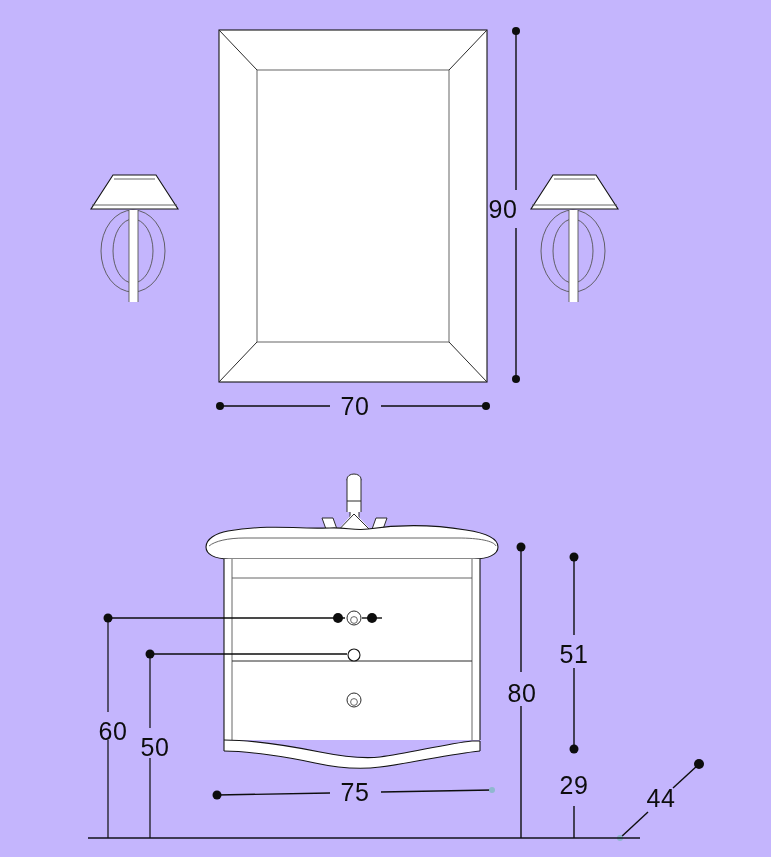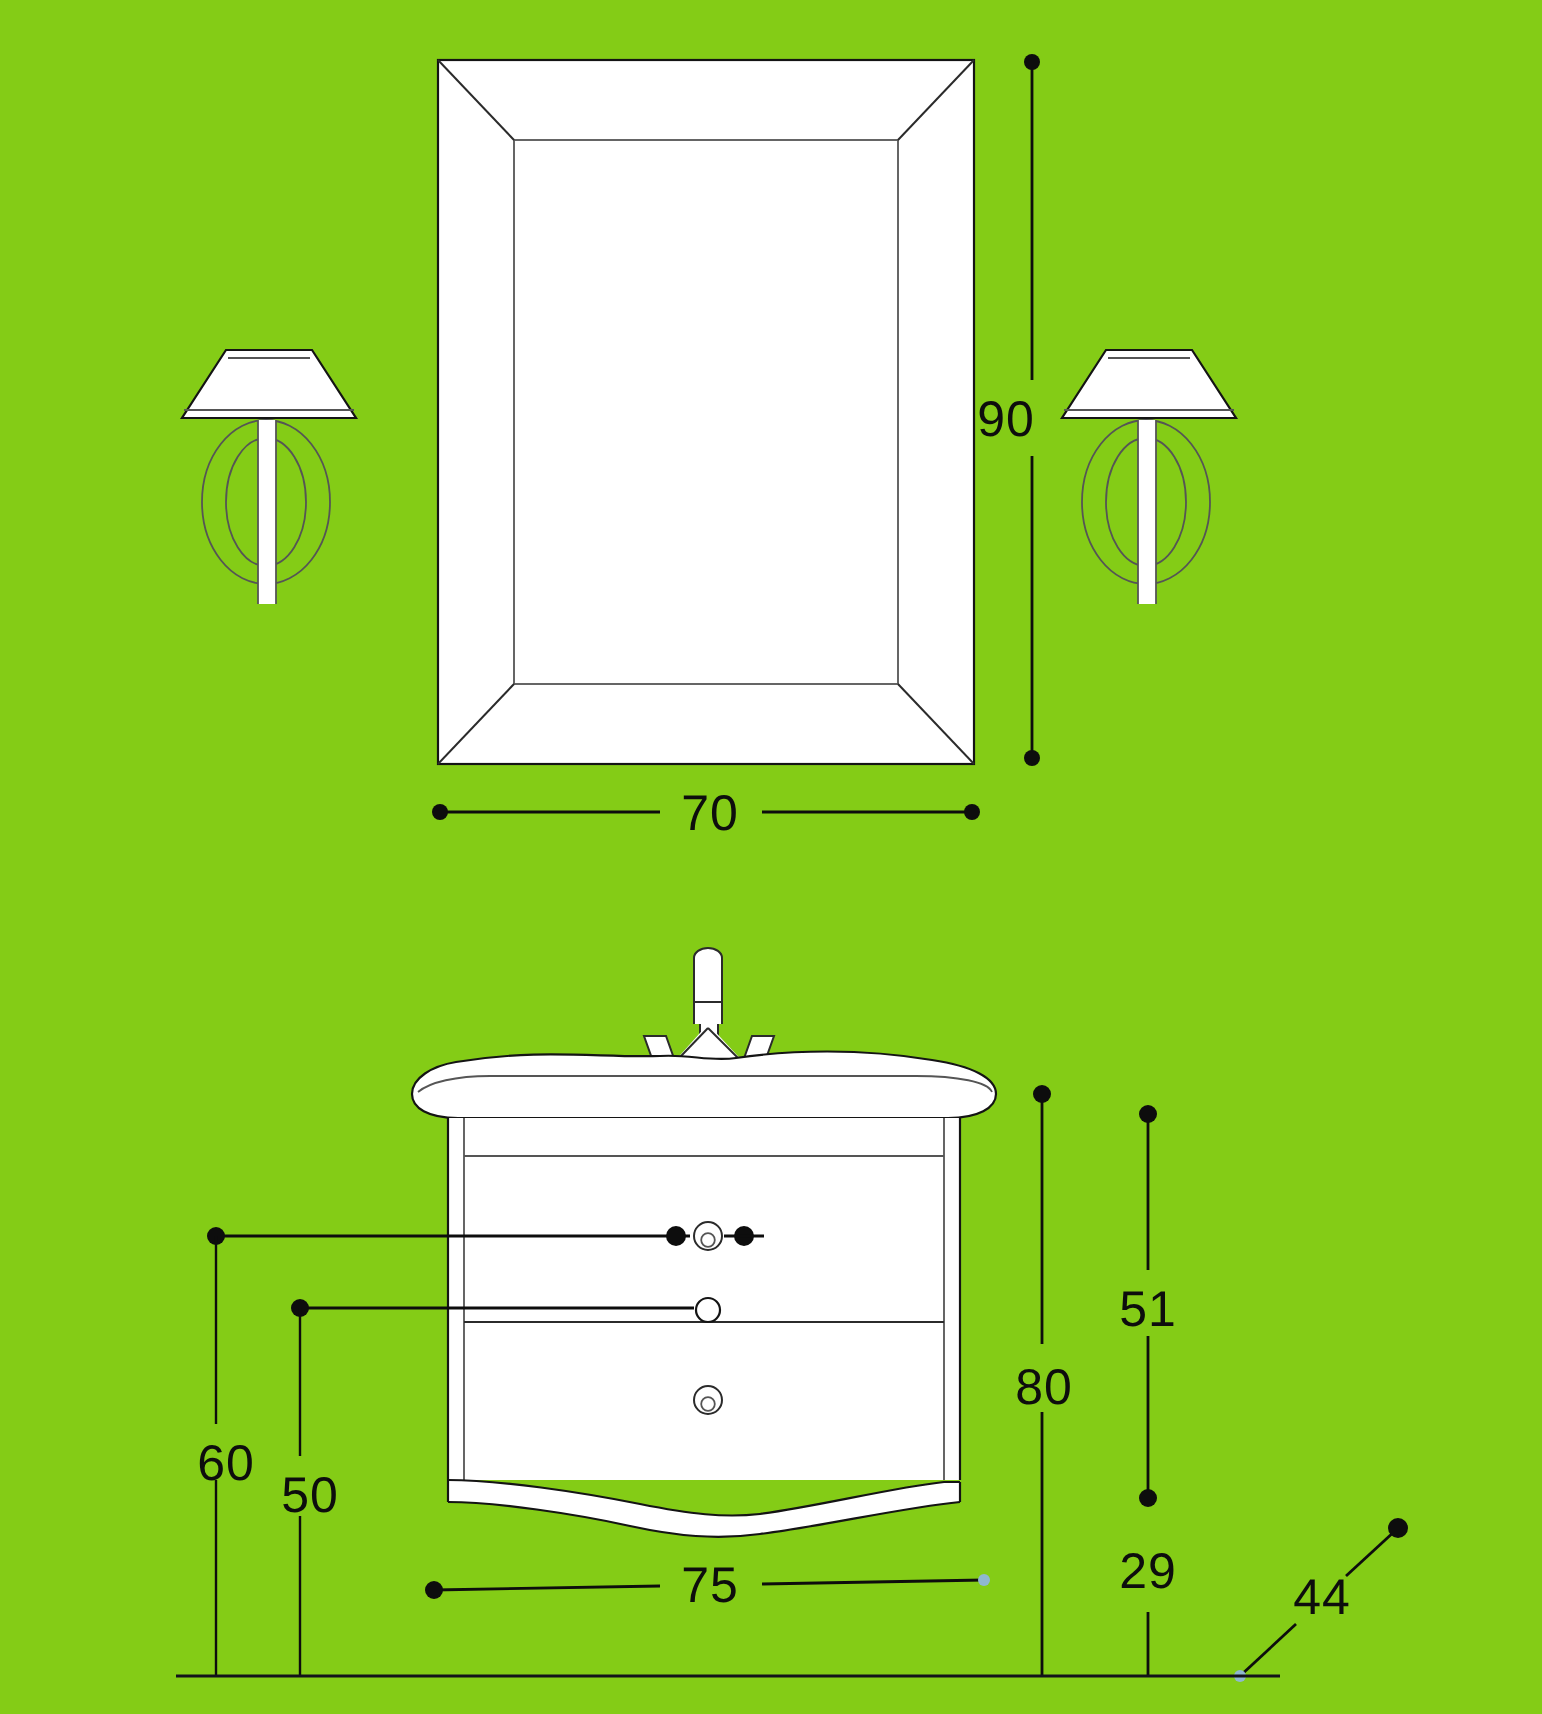--- a/index.html
+++ b/index.html
@@ -7,21 +7,21 @@
     padding: 0;
     background: #ffffff;
   }
   body {
     font-family: "Liberation Sans", sans-serif;
   }
   #drawing-root {
     position: relative;
     width: 771px;
     height: 857px;
-    background: #84cc16;
+    background: #c4b5fd;
     overflow: hidden;
   }
   #drawing-svg {
     position: absolute;
     top: 0;
     left: 0;
     width: 771px;
     height: 857px;
     display: block;
   }

